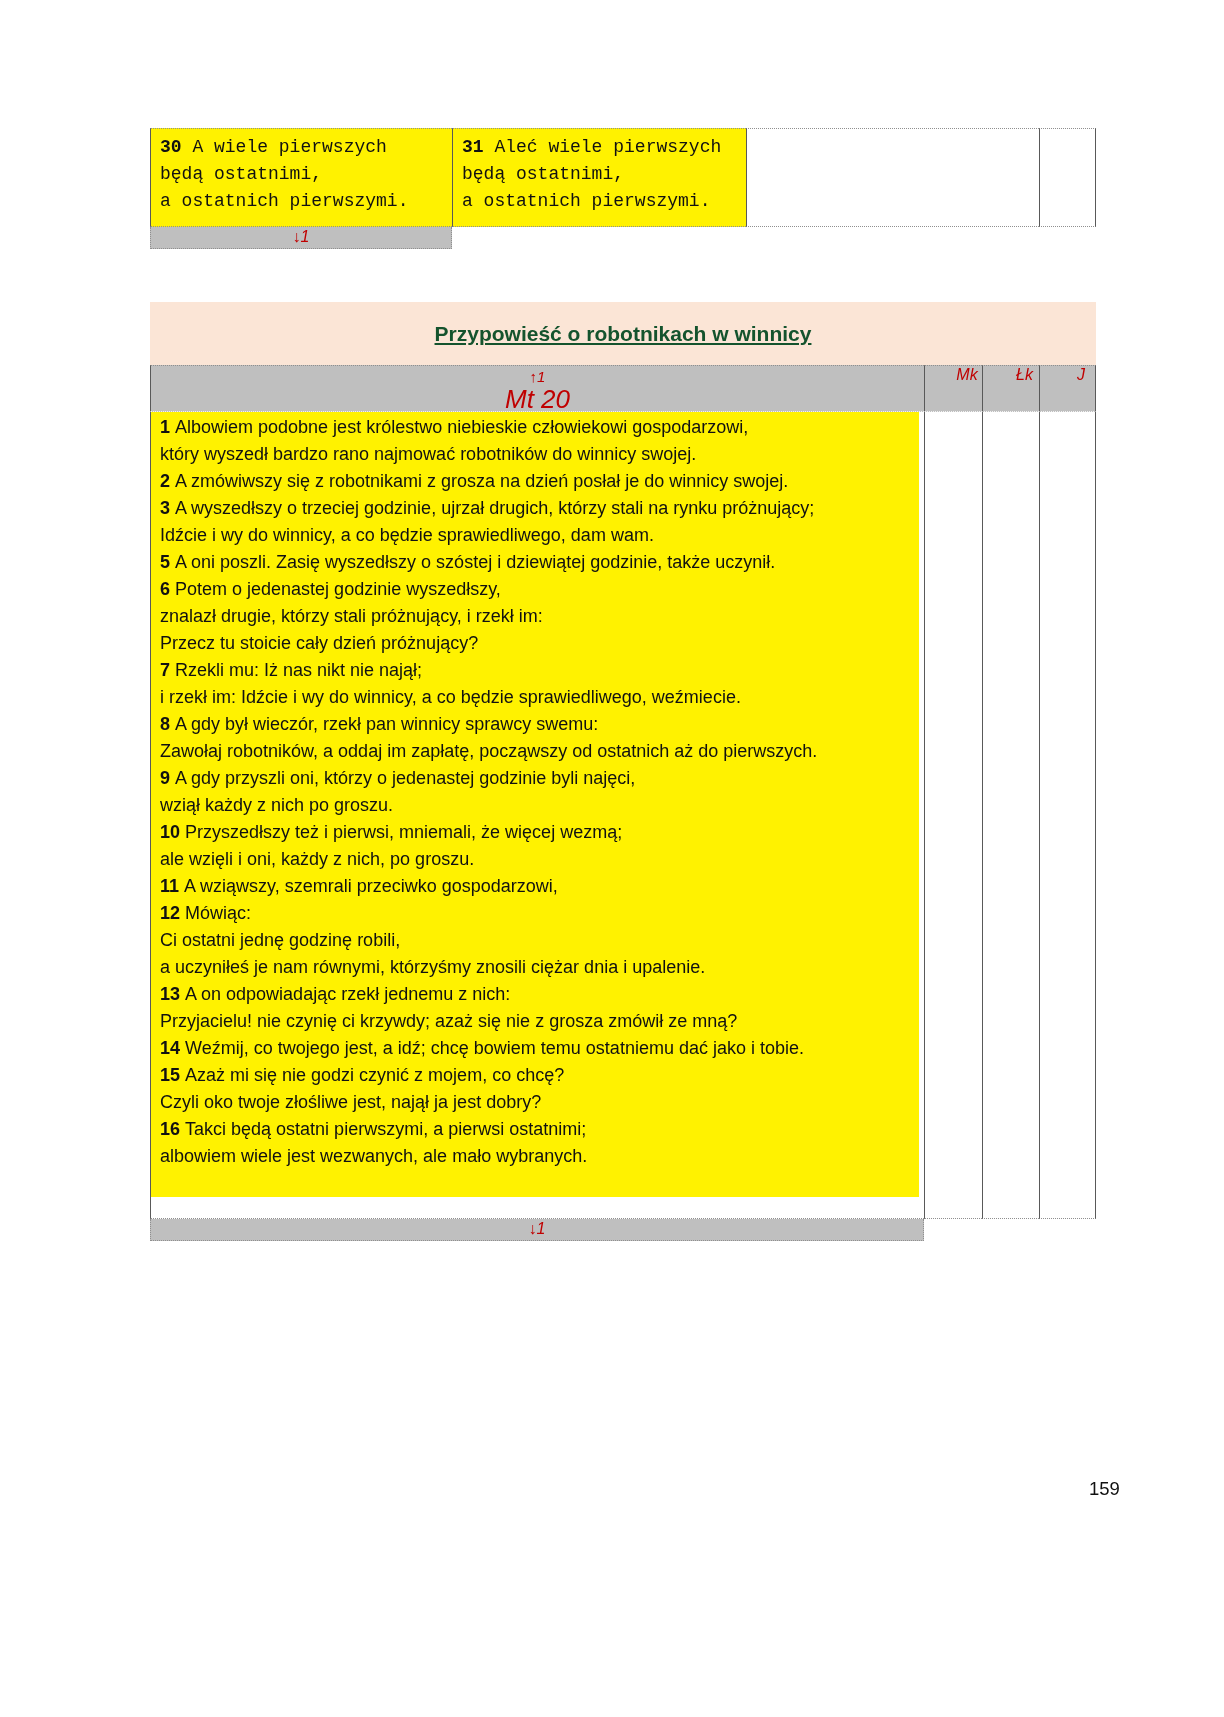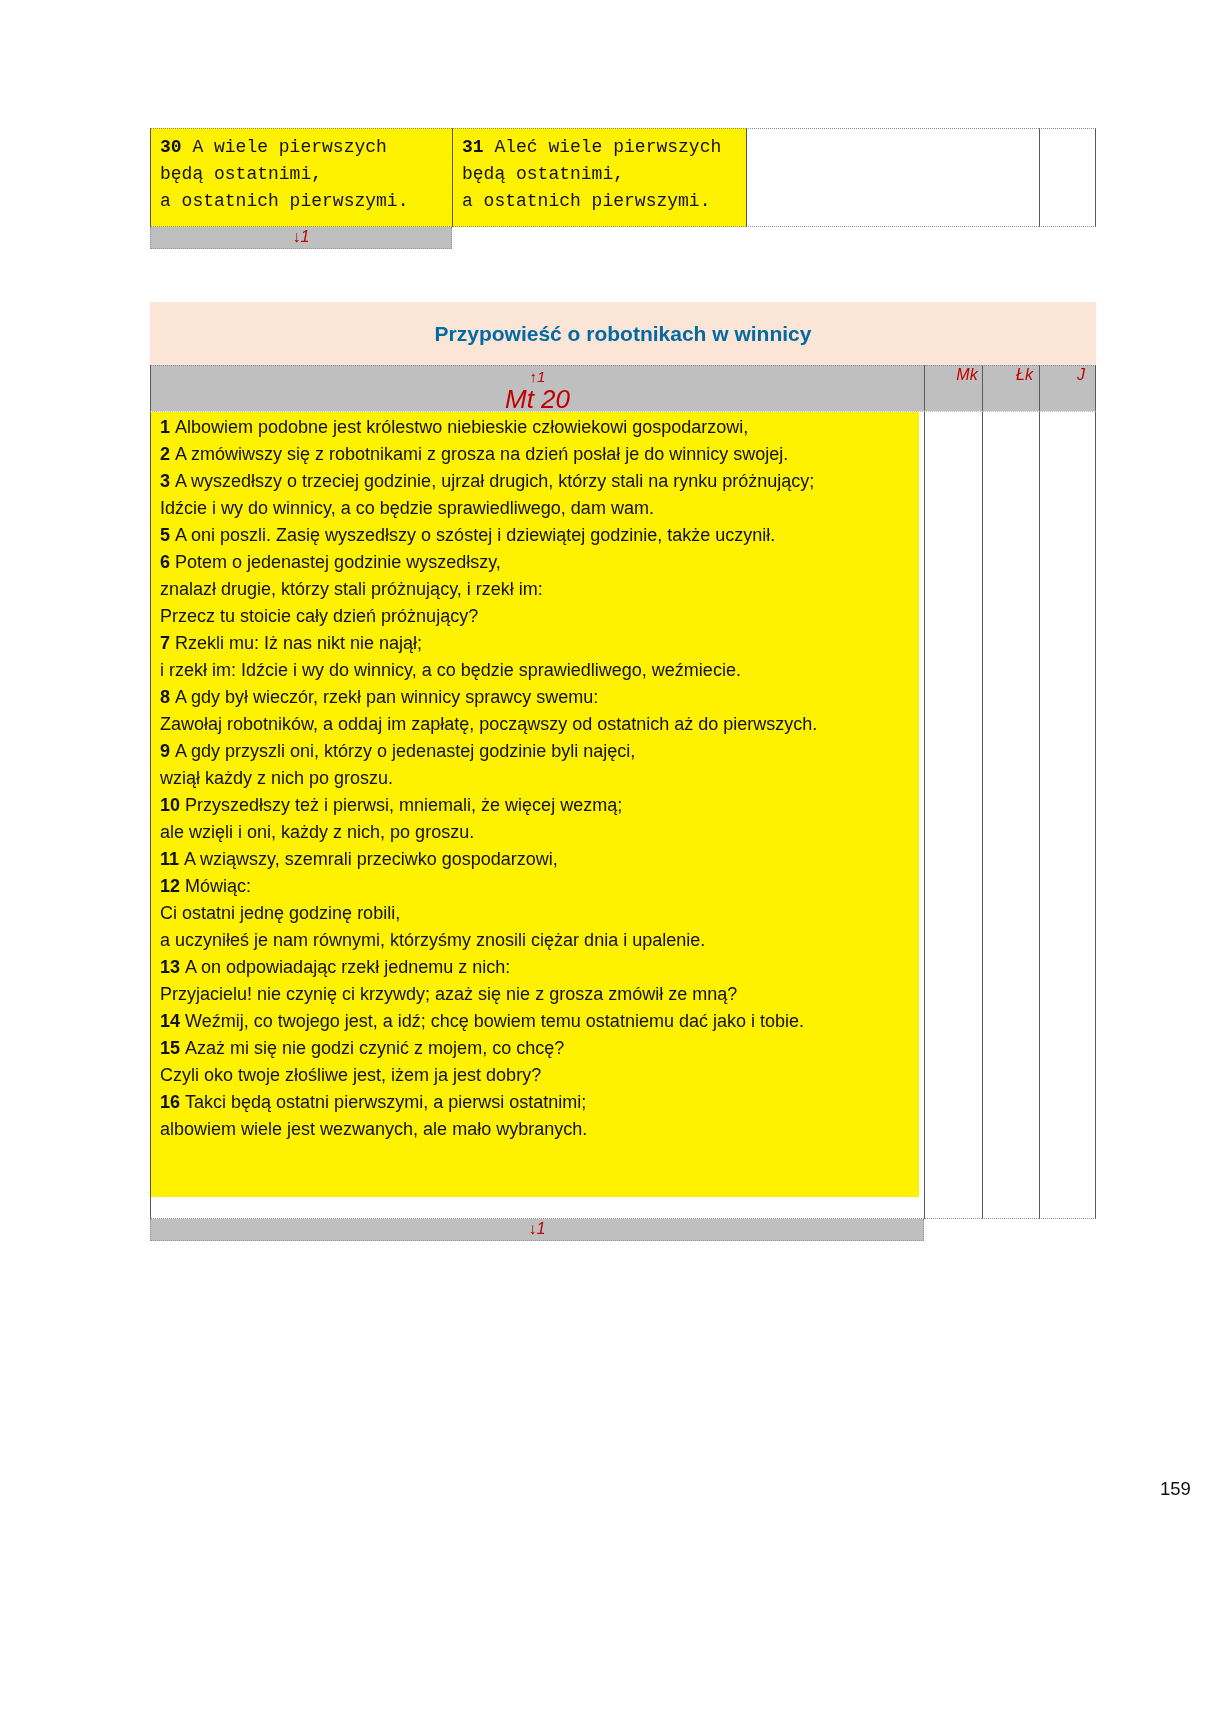--- a/index.html
+++ b/index.html
@@ -24,21 +24,21 @@
     box-sizing:border-box; width:302px; height:22px; background:#BFBFBF;
     border:1px dotted #8f8f8f; border-top:none;
     text-align:center; line-height:20px;
   }
   .red-marker { color:#C00000; font-style:italic; font-size:16px; }
   
   .banner {
     position:absolute; left:150px; top:302px; width:946px; height:63px;
     background:#FBE5D6; display:flex; align-items:center; justify-content:center;
   }
-  .banner-title { font-weight:bold; font-size:21px; color:#0369a1; }
+  .banner-title { font-weight:bold; font-size:21px; text-decoration:underline; color:#14532d; }
   
   .main-table { position:absolute; left:150px; top:365px; width:946px; }
   .mt-header { display:flex; height:47px; }
   .hcell {
     box-sizing:border-box; background:#BFBFBF;
     border-top:1px dotted #8f8f8f; border-bottom:1px dotted #f2f2f2;
     border-left:1px solid #595959;
     color:#C00000; font-style:italic;
   }
   .hcell.last { border-right:1px solid #595959; }
@@ -61,21 +61,21 @@
     padding:2px 9px 0 9px; min-height:785px;
   }
   .vline { font-size:18px; line-height:27px; white-space:nowrap; color:#111; }
   .vline b { font-weight:bold; }
   .mt-footer {
     box-sizing:border-box; width:774px; height:22px; background:#BFBFBF;
     border:1px dotted #8f8f8f; border-top:none;
     text-align:center; line-height:20px;
   }
   
-  .page-number { position:absolute; left:1160px; top:1478px; font-size:18.5px; color:#111; }
+  .page-number { position:absolute; left:1089px; top:1478px; font-size:18.5px; color:#111; }
 </style>
 </head>
 <body>
 
 <div class="top-table">
   <div class="tt-row">
     <div class="tt-c tt-yellow w1">
         <div class="vline"><b>30 </b>A wiele pierwszych</div>
         <div class="vline">będą ostatnimi,</div>
         <div class="vline">a ostatnich pierwszymi.</div>
@@ -110,20 +110,21 @@
       <span>Łk</span>
     </div>
     <div class="hcell h-sm h-sm2 last">
       <span>J</span>
     </div>
   </div>
   <div class="mt-body">
     <div class="bcell b-mt">
       <div class="yellow-block">
           <div class="vline"><b>1 </b>Albowiem podobne jest królestwo niebieskie człowiekowi gospodarzowi,</div>
+          <div class="vline">który wyszedł bardzo rano najmować robotników do winnicy swojej.</div>
           <div class="vline"><b>2 </b>A zmówiwszy się z robotnikami z grosza na dzień posłał je do winnicy swojej.</div>
           <div class="vline"><b>3 </b>A wyszedłszy o trzeciej godzinie, ujrzał drugich, którzy stali na rynku próżnujący;</div>
           <div class="vline">Idźcie i wy do winnicy, a co będzie sprawiedliwego, dam wam.</div>
           <div class="vline"><b>5 </b>A oni poszli. Zasię wyszedłszy o szóstej i dziewiątej godzinie, także uczynił.</div>
           <div class="vline"><b>6 </b>Potem o jedenastej godzinie wyszedłszy,</div>
           <div class="vline">znalazł drugie, którzy stali próżnujący, i rzekł im:</div>
           <div class="vline">Przecz tu stoicie cały dzień próżnujący?</div>
           <div class="vline"><b>7 </b>Rzekli mu: Iż nas nikt nie najął;</div>
           <div class="vline">i rzekł im: Idźcie i wy do winnicy, a co będzie sprawiedliwego, weźmiecie.</div>
           <div class="vline"><b>8 </b>A gdy był wieczór, rzekł pan winnicy sprawcy swemu:</div>
@@ -133,21 +134,21 @@
           <div class="vline"><b>10 </b>Przyszedłszy też i pierwsi, mniemali, że więcej wezmą;</div>
           <div class="vline">ale wzięli i oni, każdy z nich, po groszu.</div>
           <div class="vline"><b>11 </b>A wziąwszy, szemrali przeciwko gospodarzowi,</div>
           <div class="vline"><b>12 </b>Mówiąc:</div>
           <div class="vline">Ci ostatni jednę godzinę robili,</div>
           <div class="vline">a uczyniłeś je nam równymi, którzyśmy znosili ciężar dnia i upalenie.</div>
           <div class="vline"><b>13 </b>A on odpowiadając rzekł jednemu z nich:</div>
           <div class="vline">Przyjacielu! nie czynię ci krzywdy; azaż się nie z grosza zmówił ze mną?</div>
           <div class="vline"><b>14 </b>Weźmij, co twojego jest, a idź; chcę bowiem temu ostatniemu dać jako i tobie.</div>
           <div class="vline"><b>15 </b>Azaż mi się nie godzi czynić z mojem, co chcę?</div>
-          <div class="vline">Czyli oko twoje złośliwe jest, iżem ja jest dobry?</div>
+          <div class="vline">Czyli oko twoje złośliwe jest, najął ja jest dobry?</div>
           <div class="vline"><b>16 </b>Takci będą ostatni pierwszymi, a pierwsi ostatnimi;</div>
           <div class="vline">albowiem wiele jest wezwanych, ale mało wybranych.</div>
         </div>
     </div>
     <div class="bcell b-sm"></div>
     <div class="bcell b-sm2"></div>
     <div class="bcell b-sm2 last"></div>
   </div>
   <div class="mt-footer">
     <span class="red-marker">↓1</span>

